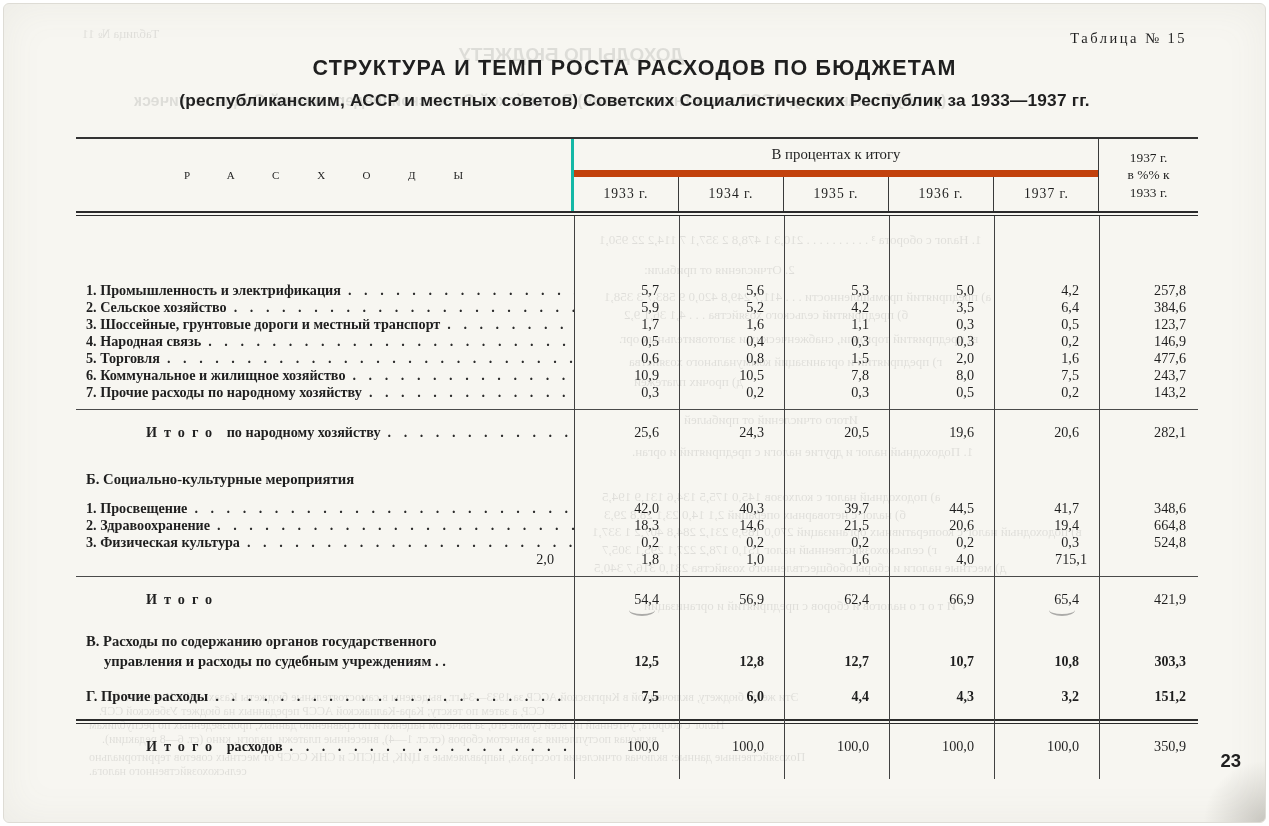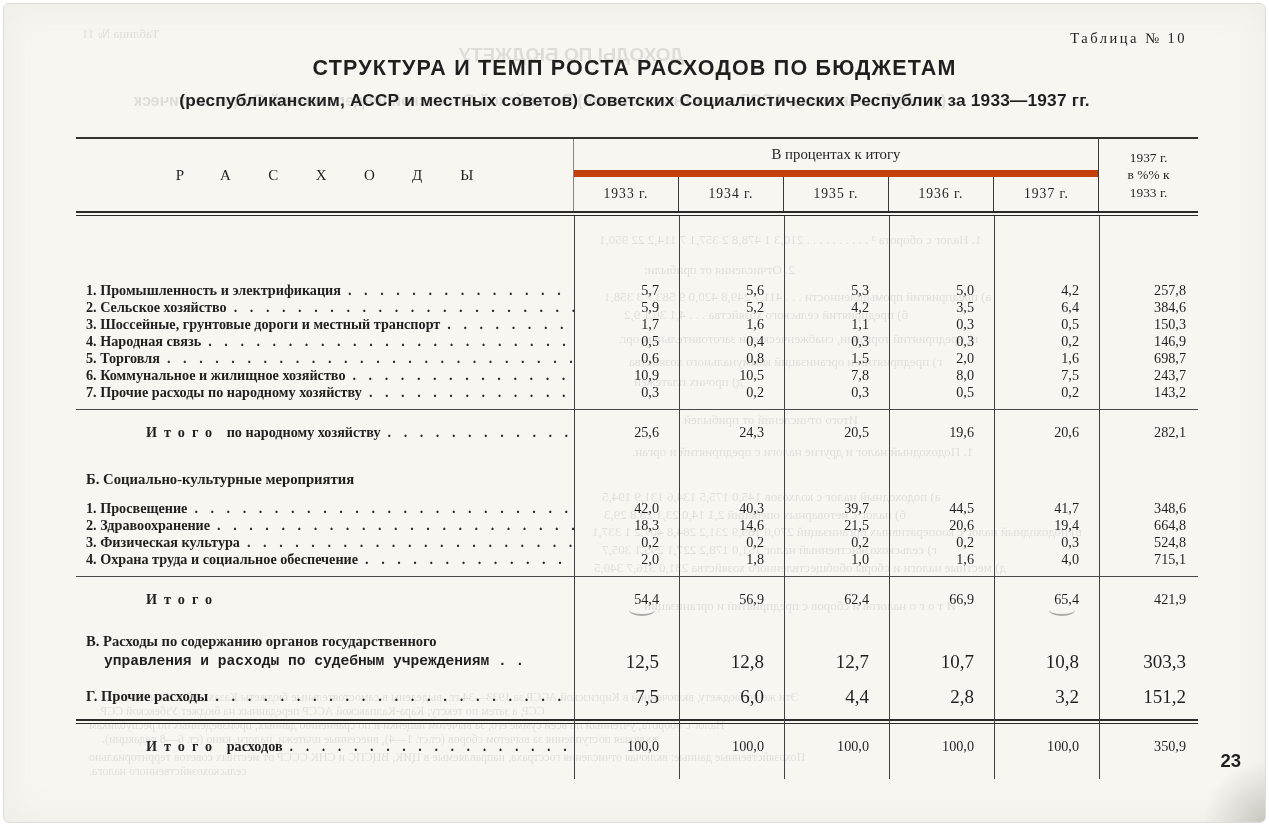--- a/index.html
+++ b/index.html
@@ -16,22 +16,22 @@
   .ghost.gb{font-weight:bold;font-family:"Liberation Sans",sans-serif;opacity:.13;}
   
   .corner-label{position:absolute;top:26px;right:78px;font-size:14.5px;letter-spacing:2.5px;z-index:3;}
   .title{position:relative;z-index:3;text-align:center;margin:52px 30px 0 30px;
          font-family:"Liberation Sans",sans-serif;font-weight:bold;font-size:21.5px;letter-spacing:1.2px;}
   .subtitle{position:relative;z-index:3;text-align:center;margin:9px 10px 0 10px;
          font-family:"Liberation Sans",sans-serif;font-weight:bold;font-size:17.3px;letter-spacing:.2px;}
   
   .tbl{position:relative;z-index:2;margin:26px 0 0 72px;width:1122px;font-size:14.2px;}
   .thead{display:grid;grid-template-columns:498px 525px 99px;border-top:2px solid #333;}
-  .th-left{display:flex;align-items:center;justify-content:center;border-right:1px solid #14b8a6;
-           font-size:15px;letter-spacing:38px;text-indent:38px;}
+  .th-left{display:flex;align-items:center;justify-content:center;border-right:3px solid #14b8a6;
+           font-size:11px;letter-spacing:38px;text-indent:38px;}
   .th-mid{border-right:1px solid #3a3a3a;}
   .th-group{height:31px;line-height:31px;text-align:center;border-bottom:7px solid #c2410c;font-size:14.8px;}
   .th-years{display:grid;grid-template-columns:repeat(5,105px);height:34px;}
   .th-years>div{border-right:1px solid #3a3a3a;display:flex;align-items:center;justify-content:center;
            font-size:13.6px;letter-spacing:1px;}
   .th-years>div:last-child{border-right:none;}
   .th-right{display:flex;align-items:center;justify-content:center;text-align:center;
            font-size:13.4px;line-height:1.3;white-space:pre-line;}
   .hrule2{height:2px;border-top:2px solid #2b2b2b;border-bottom:1px solid #2b2b2b;background:transparent;}
   .hrule{height:1px;background:#4a4a4a;}
@@ -43,39 +43,39 @@
   .lblc{grid-column:1;display:flex;align-items:baseline;padding-left:10px;overflow:hidden;min-width:0;font-weight:bold;}
   .lbl{white-space:nowrap;}
   .dots{flex:1 1 auto;min-width:0;overflow:hidden;white-space:nowrap;color:#2a2a2a;}
   .dots::after{content:". . . . . . . . . . . . . . . . . . . . . . . . . . . . . . . . . . . . . . . . . . . . . . . . . .";
         letter-spacing:4.5px;padding-left:7px;}
   .num{position:relative;text-align:right;padding-right:20px;}
   .num.last{padding-right:12px;padding-left:24px;}
   .tall2 .num{align-self:end;}
   .sect{font-weight:bold;font-size:14.7px;}
   .boldrow{font-weight:bold;font-size:14.6px;}
-  .boldrow .num{font-weight:normal;font-size:19px;}
+  .boldrow .num{font-weight:bold;font-size:14px;}
   .total .lblc{padding-left:70px;}
   .itogo{letter-spacing:7px;padding-right:4px;white-space:nowrap;}
   .lblc2{grid-column:1;padding-left:10px;}
   .bline{white-space:nowrap;}
-  .bline.indent{padding-left:18px;font-family:Liberation Mono, monospace;}
+  .bline.indent{padding-left:18px;}
   .pmark{position:absolute;right:24px;bottom:-8px;width:26px;height:10px;
          border-bottom:2px solid #6f6f6f;border-radius:50%;opacity:.55;}
   .pageno{position:absolute;right:24px;bottom:50px;font-family:"Liberation Sans",sans-serif;
           font-weight:bold;font-size:18.5px;z-index:3;}
   .spacer{width:100%;}
 </style>
 </head>
 <body>
 
 <div class="stage">
   <div class="page" style="--paper: #f7f6f1; --ink: #1f1f1f;">
 
-    <div class="corner-label">Таблица № 10</div>
+    <div class="corner-label">Таблица № 15</div>
     <div class="title">СТРУКТУРА И ТЕМП РОСТА РАСХОДОВ ПО БЮДЖЕТАМ</div>
     <div class="subtitle">(республиканским, АССР и местных советов) Советских Социалистических Республик за 1933—1937 гг.</div>
 
     <div class="tbl">
       <div class="thead">
         <div class="th-left">РАСХОДЫ</div>
         <div class="th-mid">
           <div class="th-group">В процентах к итогу</div>
           <div class="th-years">
             <div>1933 г.</div>
@@ -126,21 +126,21 @@
           <div class="trow ">
             <div class="lblc">
               <span class="lbl">3. Шоссейные, грунтовые дороги и местный транспорт</span>
               <span class="dots"></span>
             </div>
             <div class="num">1,7</div>
             <div class="num">1,6</div>
             <div class="num">1,1</div>
             <div class="num">0,3</div>
             <div class="num">0,5</div>
-            <div class="num last">150,3</div>
+            <div class="num last">123,7</div>
           </div>
           <div class="trow ">
             <div class="lblc">
               <span class="lbl">4. Народная связь</span>
               <span class="dots"></span>
             </div>
             <div class="num">0,5</div>
             <div class="num">0,4</div>
             <div class="num">0,3</div>
             <div class="num">0,3</div>
@@ -150,21 +150,21 @@
           <div class="trow ">
             <div class="lblc">
               <span class="lbl">5. Торговля</span>
               <span class="dots"></span>
             </div>
             <div class="num">0,6</div>
             <div class="num">0,8</div>
             <div class="num">1,5</div>
             <div class="num">2,0</div>
             <div class="num">1,6</div>
-            <div class="num last">698,7</div>
+            <div class="num last">477,6</div>
           </div>
           <div class="trow ">
             <div class="lblc">
               <span class="lbl">6. Коммунальное и жилищное хозяйство</span>
               <span class="dots"></span>
             </div>
             <div class="num">10,9</div>
             <div class="num">10,5</div>
             <div class="num">7,8</div>
             <div class="num">8,0</div>
@@ -234,24 +234,20 @@
               <span class="dots"></span>
             </div>
             <div class="num">0,2</div>
             <div class="num">0,2</div>
             <div class="num">0,2</div>
             <div class="num">0,2</div>
             <div class="num">0,3</div>
             <div class="num last">524,8</div>
           </div>
           <div class="trow ">
-            <div class="lblc">
-              <span class="lbl">4. Охрана труда и социальное обеспечение</span>
-              <span class="dots"></span>
-            </div>
             <div class="num">2,0</div>
             <div class="num">1,8</div>
             <div class="num">1,0</div>
             <div class="num">1,6</div>
             <div class="num">4,0</div>
             <div class="num last">715,1</div>
           </div>
           <div class="spacer" style="height: 8px;"></div>
           <div class="hrule"></div>
           <div class="spacer" style="height: 14px;"></div>
@@ -281,21 +277,21 @@
           </div>
           <div class="spacer" style="height: 16px;"></div>
           <div class="trow boldrow">
             <div class="lblc">
               <span class="lbl">Г. Прочие расходы</span>
               <span class="dots"></span>
             </div>
             <div class="num">7,5</div>
             <div class="num">6,0</div>
             <div class="num">4,4</div>
-            <div class="num">2,8</div>
+            <div class="num">4,3</div>
             <div class="num">3,2</div>
             <div class="num last">151,2</div>
           </div>
           <div class="spacer" style="height: 14px;"></div>
           <div class="hrule2"></div>
           <div class="spacer" style="height: 14px;"></div>
           <div class="trow total">
             <div class="lblc">
               <span class="itogo">Итого</span>
               <span class="lbl">&nbsp;расходов</span>

